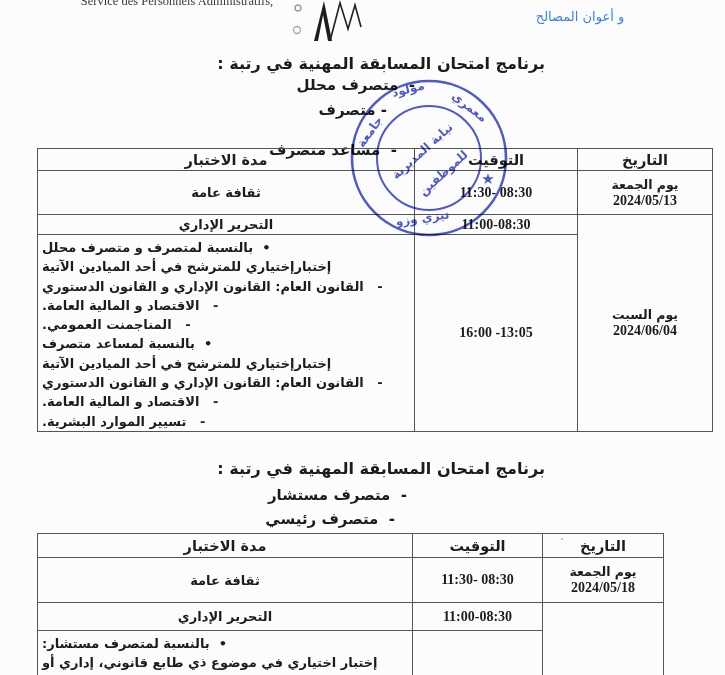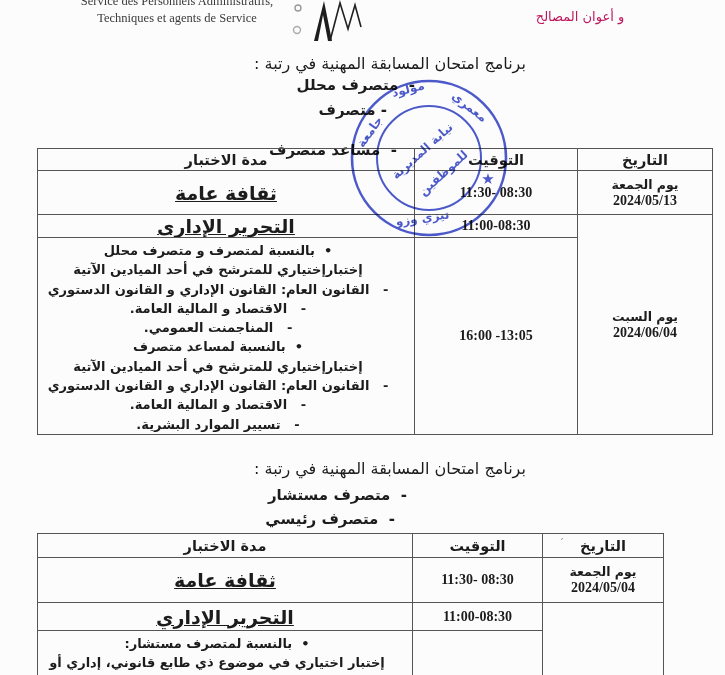--- a/index.html
+++ b/index.html
@@ -10,50 +10,50 @@
   }
   .abs{position:absolute;}
   
   .fr-block{
     left:52px; top:-7px; width:250px; text-align:center;
     font-family:"Liberation Serif",serif; font-size:12.5px;
     line-height:17px; color:#3a3a3a;
   }
   .ar-head{
     left:505px; top:9px; width:150px; direction:rtl; text-align:center;
-    font-size:13px; color:#be185d;
+    font-size:13px; color:#3b82f6;
   }
   
   .sec-title{
     left:235px; width:310px; text-align:center; direction:rtl;
-    font-weight:normal; font-size:16px; white-space:nowrap;
+    font-weight:bold; font-size:16px; white-space:nowrap;
   }
   .rank{
     position:absolute; direction:rtl; font-weight:bold; font-size:15px;
     white-space:nowrap;
   }
   
   table{
     position:absolute; border-collapse:collapse; table-layout:fixed;
     direction:rtl;
   }
   td,th{
     border:1px solid #555; padding:0; font-weight:bold;
     vertical-align:middle; text-align:center; overflow:hidden;
   }
   th{font-size:14.5px; position:relative;}
   .daycell{font-size:12.5px; line-height:16px;}
   .num{
     direction:ltr; unicode-bidi:isolate;
     font-family:"Liberation Serif",serif; font-size:14px;
   }
-  .examcell{font-size:19px;text-decoration:underline;}
+  .examcell{font-size:13px;}
   .listcell{vertical-align:top; padding:3px 20px 0 4px;}
   .ln{
-    direction:rtl; text-align:center; font-size:13px;
+    direction:rtl; text-align:left; font-size:13px;
     line-height:19.3px; white-space:nowrap; font-weight:bold;
   }
   .hmark{
     position:absolute; left:16px; top:4px; color:#8a8a8a;
     font-size:10px; font-weight:normal;
   }
   
   .stamp{mix-blend-mode:multiply; opacity:0.85; z-index:6;}
   .stamp text{
     font-family:"DejaVu Sans",sans-serif; font-weight:bold;
@@ -61,21 +61,20 @@
   }
   .logo{z-index:2;}
 </style>
 </head>
 <body>
 
 <div class="page">
 
   <div class="abs fr-block">
     <div>Service des Personnels Administratifs,</div>
-    <div>Techniques et agents de Service</div>
   </div>
 
   <svg class="abs logo" style="left:292px;top:0px" width="82" height="42" viewBox="0 0 82 42">
     <circle cx="6" cy="8" r="3" fill="none" stroke="#9a9a9a" stroke-width="1.4"></circle>
     <circle cx="5" cy="30" r="3.5" fill="none" stroke="#ababab" stroke-width="1.4"></circle>
     <path d="M22,41 L32,1 L40,41 L36,41 L31,15 L26,41 Z" fill="#1d1d1d"></path>
     <path d="M38,41 L48,3 L56,29 L63,5 L69,27" fill="none" stroke="#222" stroke-width="1.6"></path>
   </svg>
 
   <div class="abs ar-head">و أعوان المصالح</div>
@@ -146,21 +145,21 @@
       <th>
         <span>التاريخ</span>
         <span class="hmark">ˊ</span>
       </th>
       <th>التوقيت</th>
       <th>مدة الاختبار</th>
     </tr>
     <tr style="height:45px">
       <td class="daycell">
         <div>يوم الجمعة</div>
-        <div class="num">2024/05/04</div>
+        <div class="num">2024/05/18</div>
       </td>
       <td class="num">11:30- 08:30</td>
       <td class="examcell">ثقافة عامة</td>
     </tr>
     <tr style="height:28px">
       <td class="daycell" rowspan="2"></td>
       <td class="num">11:00-08:30</td>
       <td class="examcell">التحرير الإداري</td>
     </tr>
     <tr style="height:80px">

